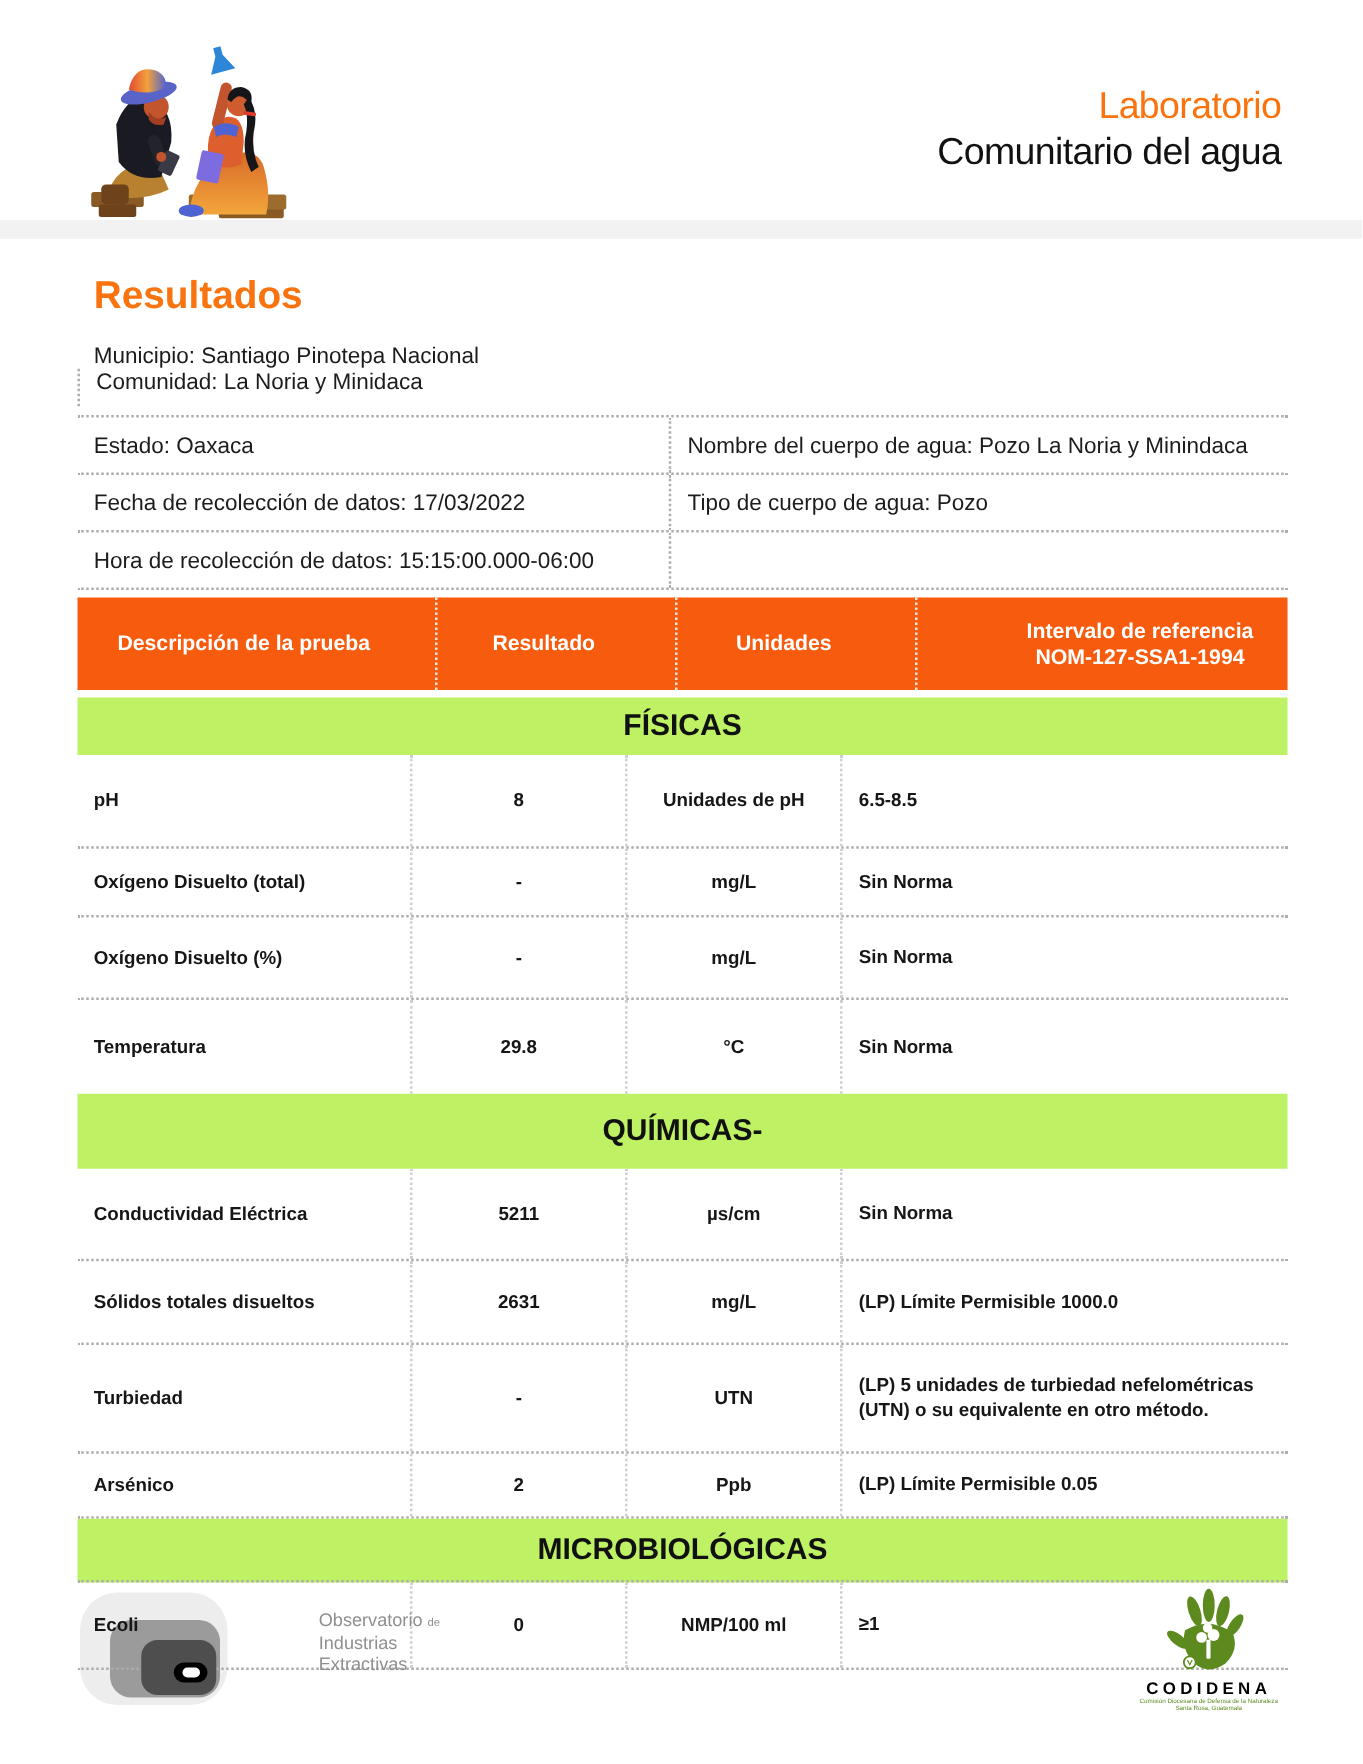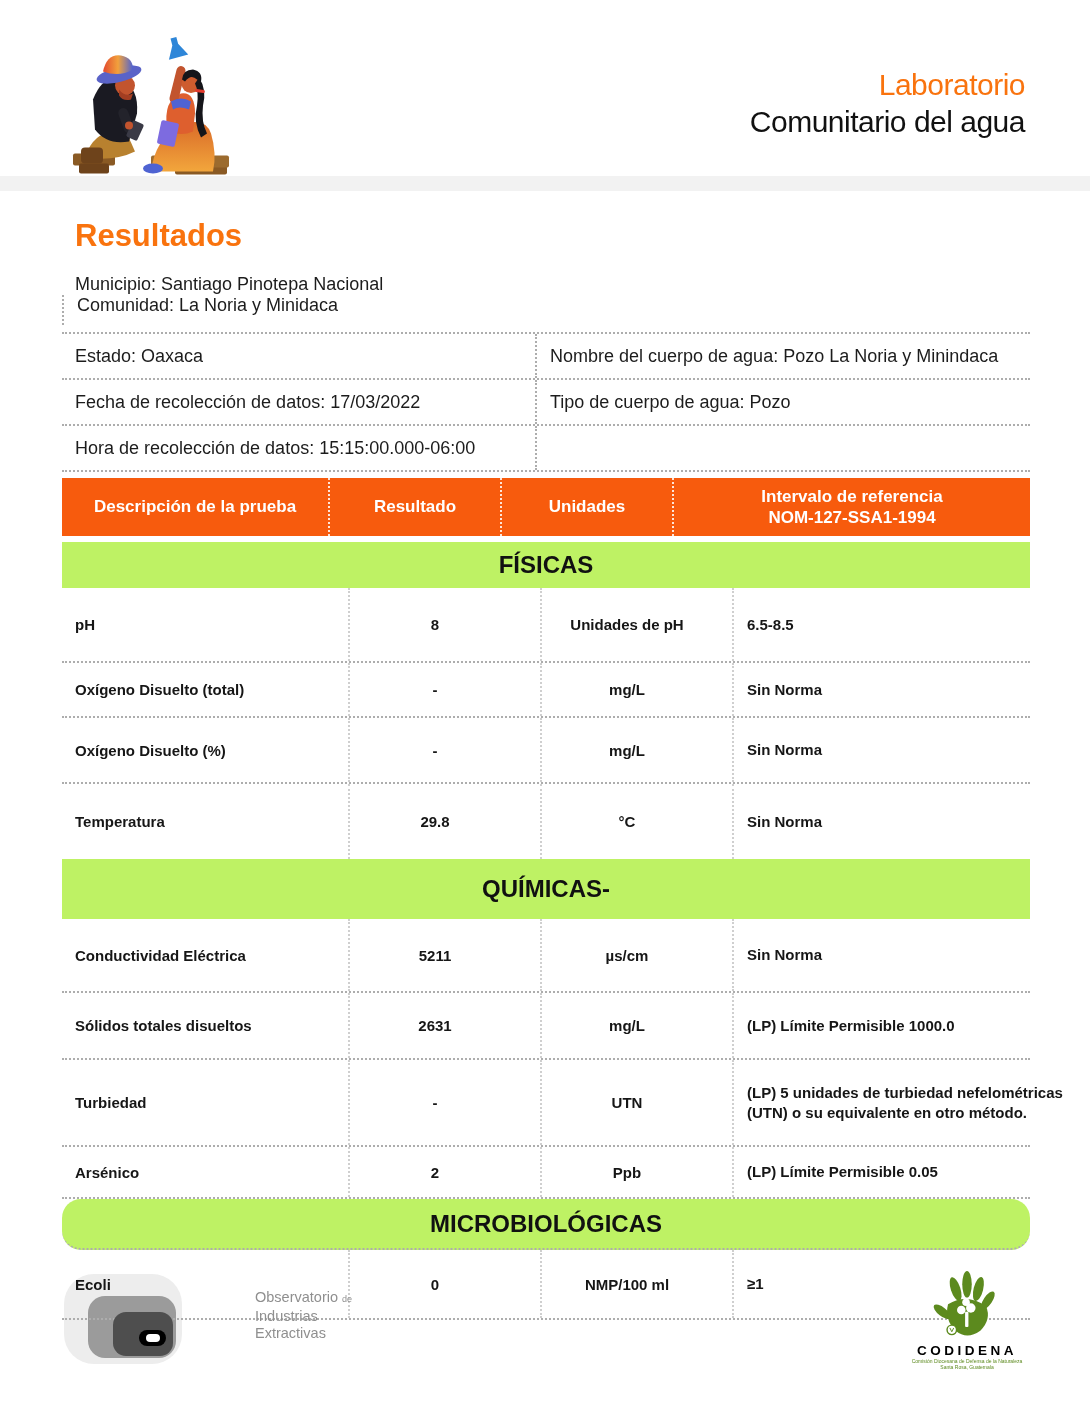--- a/index.html
+++ b/index.html
@@ -22,31 +22,31 @@
   .irow { display:flex; border-bottom:2px dotted #ADADAD; }
   .ileft  { width:473px; padding-left:13px; display:flex; align-items:center; font-size:18px; color:#1c1c1c; }
   .iright { width:495px; border-left:2px dotted #ADADAD; padding-left:13px; display:flex; align-items:center; font-size:18px; color:#1c1c1c; }
   .irow1 { height:70px;flex-direction:column; }
   .irow1 .ileft  { align-items:flex-start; padding-top:10px; }
   .irow1 .iright { align-items:flex-end; padding-bottom:9px; }
   .irow2, .irow3, .irow4 { height:46px; }
 
   
   .rtable { margin-top:6px; }
-  .thead { display:grid; grid-template-columns:266px 172px 172px 358px; height:58px; background:#F75B0D; color:#fff; font-weight:bold; font-size:17px; }
+  .thead { display:grid; grid-template-columns:266px 172px 172px 358px; height:74px; background:#F75B0D; color:#fff; font-weight:bold; font-size:17px;gap:20px; }
   .thead .hc { display:flex; align-items:center; justify-content:center; text-align:center; }
   .thead .hc + .hc { border-left:2px dotted rgba(255,255,255,.85); }
   .thead .hc4 { flex-direction:column; line-height:21px; }
 
   .band { height:46px; background:#bef264; display:flex; align-items:center; justify-content:center; font-weight:bold; font-size:24px; color:#111; }
   .band-fisicas { margin-top:6px; height:46px; }
   .band-quimicas { height:60px; }
-  .band-micro { height:51px; border-bottom:2px dotted #ADADAD;border-radius:19px; }
-
-  .trow { display:grid; grid-template-columns:266px 172px 172px 358px; border-bottom:2px dotted #ADADAD; font-size:15px; font-weight:bold; color:#161616;gap:20px; }
+  .band-micro { height:51px; border-bottom:2px dotted #ADADAD; }
+
+  .trow { display:grid; grid-template-columns:266px 172px 172px 358px; border-bottom:2px dotted #ADADAD; font-size:15px; font-weight:bold; color:#161616; }
   .trow.no-sep { border-bottom:none; }
   .c1 { display:flex; align-items:center; padding-left:13px; }
   .c2, .c3 { display:flex; align-items:center; justify-content:center; border-left:2px dotted #CFCFCF; }
   .c4 { display:flex; align-items:center; padding:6px 14px 6px 13px; border-left:2px dotted #CFCFCF; line-height:20px; }
   .r-ph{height:75px} .r-o2t{height:55px} .r-o2p{height:66px} .r-temp{height:75px}
   .r-cond{height:74px} .r-sol{height:67px} .r-turb{height:87px} .r-ars{height:52px}
   .r-ecoli{height:70px}
 
   
   .oie-outer { position:absolute; left:64px;  top:1274px; width:118px; height:90px; border-radius:30px; background:#EDEDED; z-index:-1; }

